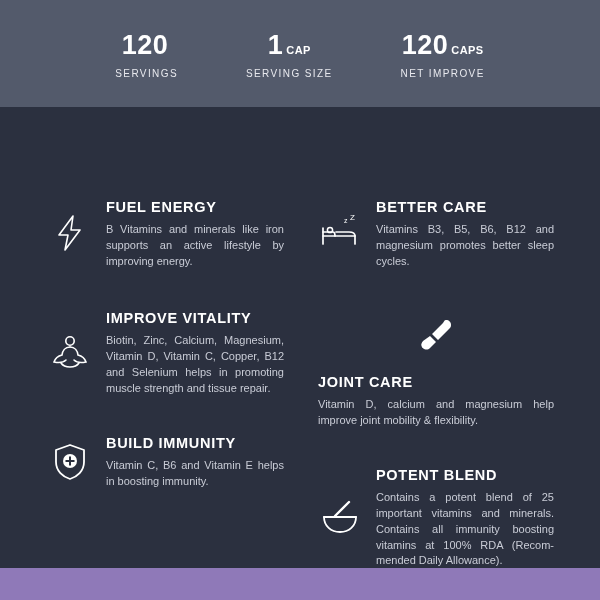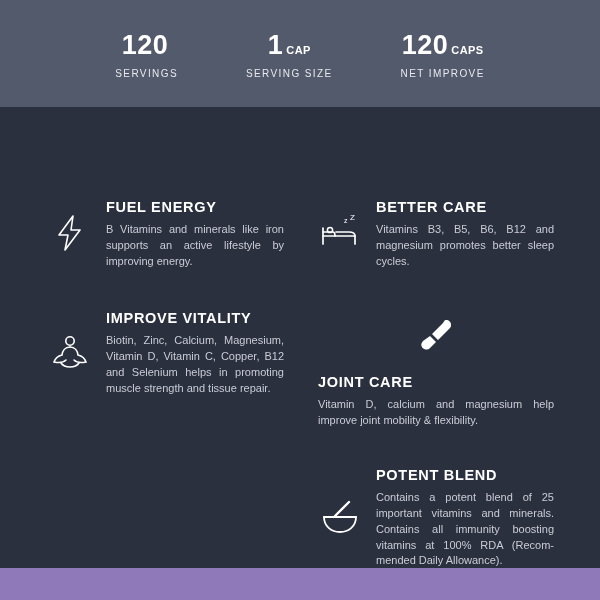--- a/index.html
+++ b/index.html
@@ -179,20 +179,34 @@
               <path d="M20 14 C25 14 27.5 18 28 22 C32 23 35 26 36 29 C31 30 26 29 24 27" fill="none" stroke="#ffffff" stroke-width="1.6" stroke-linecap="round"></path>
               <path d="M11 30 C13 33 17 34 20 34 C23 34 27 33 29 30" fill="none" stroke="#ffffff" stroke-width="1.6" stroke-linecap="round"></path>
             </svg>
           </div>
           <div class="txt">
             <h3>IMPROVE VITALITY</h3>
             <p>Biotin, Zinc, Calcium, Magnesium, Vitamin D, Vitamin C, Copper, B12 and Selenium helps in promoting muscle strength and tissue repair.</p>
           </div>
         </div>
 
+        <div class="feature f-immunity">
+          <div class="icon">
+            <svg width="34" height="40" viewBox="0 0 34 40">
+              <path d="M17 3 L31 8 V20 C31 29 24 35 17 37 C10 35 3 29 3 20 V8 Z" fill="none" stroke="#ffffff" stroke-width="1.8" stroke-linejoin="round"></path>
+              <circle cx="17" cy="19" r="7" fill="#ffffff"></circle>
+              <rect x="16" y="14.5" width="2" height="9" fill="#2b303f"></rect>
+              <rect x="12.5" y="18" width="9" height="2" fill="#2b303f"></rect>
+            </svg>
+          </div>
+          <div class="txt">
+            <h3>BUILD IMMUNITY</h3>
+            <p>Vitamin C, B6 and Vitamin E helps in boosting immunity.</p>
+          </div>
+        </div>
 
       </div>
 
       <div class="col col-right">
 
         <div class="feature f-sleep">
           <div class="icon">
             <svg width="42" height="38" viewBox="0 0 42 38">
               <text x="25" y="9" fill="#ffffff" font-size="7" font-family="Liberation Sans, sans-serif">z</text>
               <text x="31" y="6" fill="#ffffff" font-size="8" font-family="Liberation Sans, sans-serif">Z</text>

